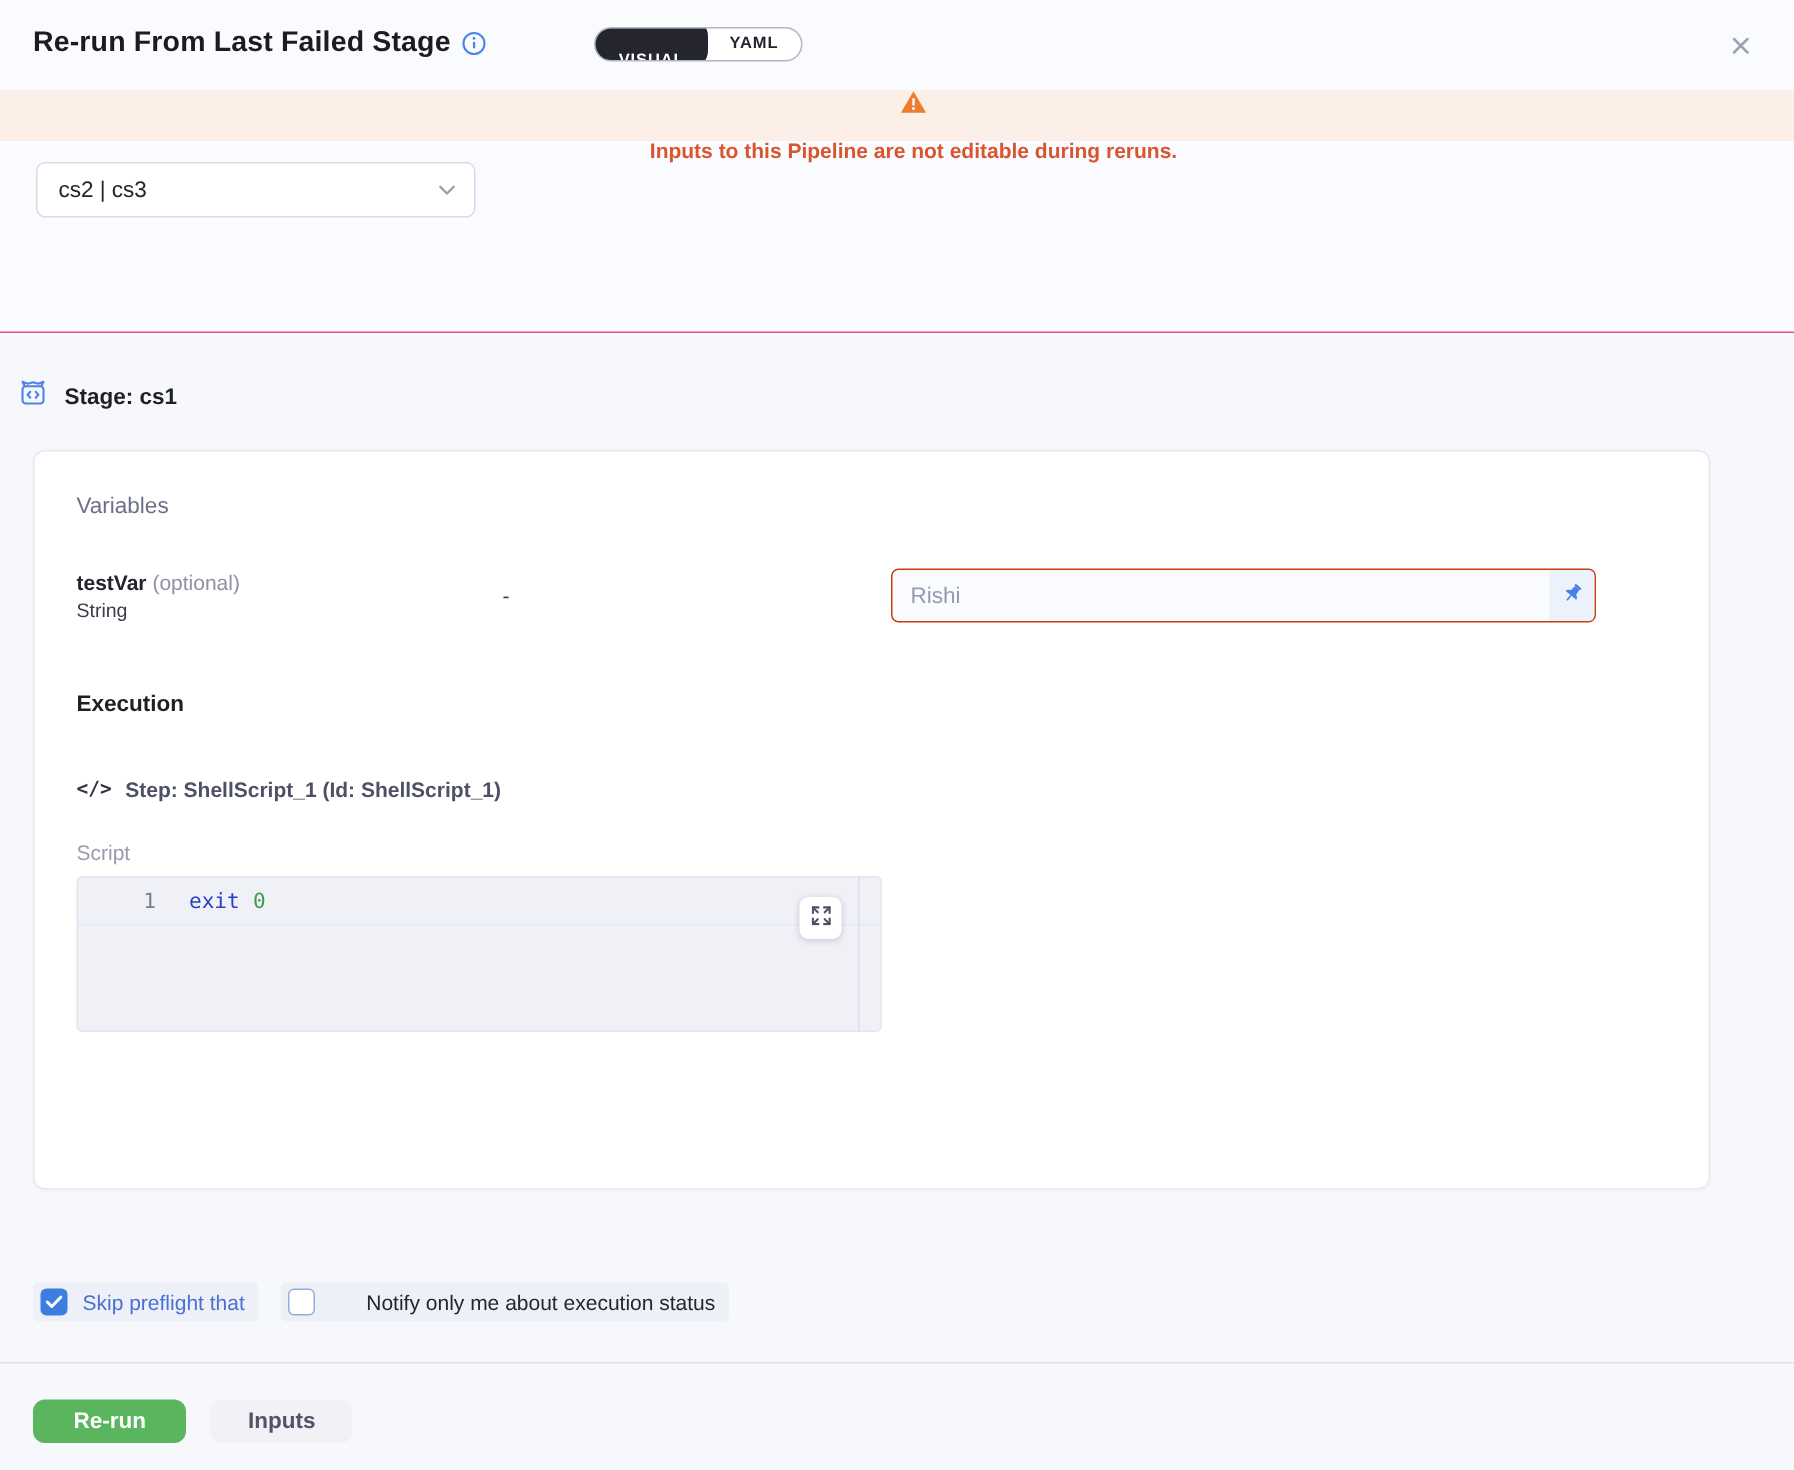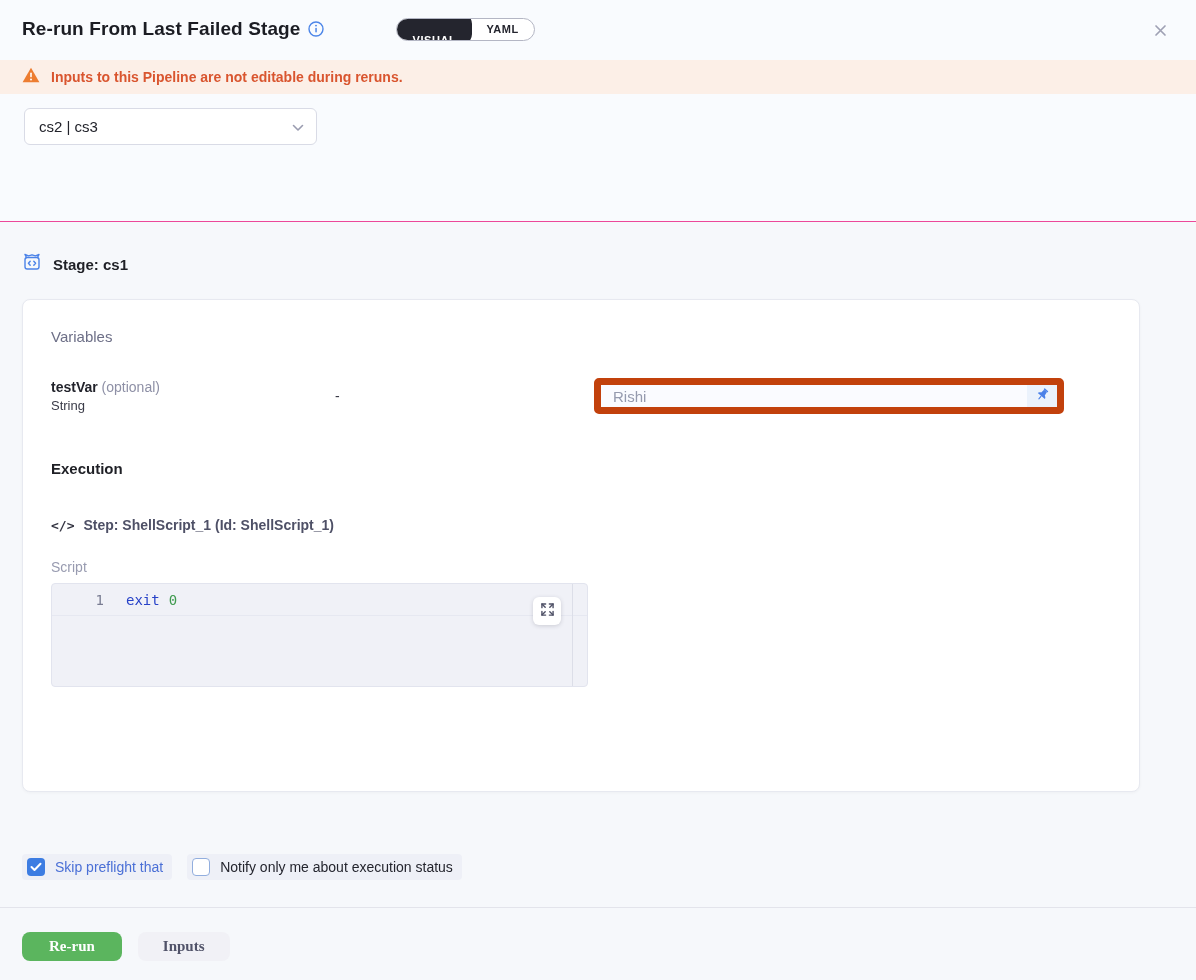--- a/index.html
+++ b/index.html
@@ -11,48 +11,48 @@
   .modal-header { display:flex; align-items:center; padding:13px 24px 0 22px; }
   .page-title { font-size:19px; font-weight:bold; color:#1b1c23; letter-spacing:.1px; }
   .info-icon { margin-left:8px; display:inline-flex; }
   .toggle { margin-left:72px; display:inline-flex; align-items:center; background:#fff;
     border:1px solid #b4b6c4; border-radius:12px; height:23px; overflow:hidden; cursor:pointer; }
   .toggle-seg { font-size:11px; font-weight:bold; letter-spacing:.6px; line-height:21px; padding:0 15px; }
   .toggle-seg.active { background:#24252e; color:#fff; border-radius:11px; height:23px; line-height:23px; margin:-1px; padding:16px 16px; }
   .toggle-seg.inactive { color:#24252e; }
   .close-btn { margin-left:auto; background:none; border:none; cursor:pointer; padding:4px; margin-top:6px; }
 
-  .warn-banner { margin-top:15px; height:34px; background:#fcefe7; display:flex; align-items:center; padding-left:22px; gap:11px; }
+  .warn-banner { margin-top:15px; height:34px; background:#fcefe7; display:flex; align-items:center; padding-left:22px; gap:11px;flex-direction:column; }
   .warn-text { color:#d9552f; font-size:14px; font-weight:bold; }
 
   .stage-select-label { margin:33px 0 0 24px; font-size:14px; font-weight:500; color:#1d1e25; }
   .stage-dropdown { margin:14px 0 0 24px; width:293px; height:37px; background:#fff;
     border:1px solid #d9dbe6; border-radius:6px; display:flex; align-items:center;
     padding:0 12px 0 14px; cursor:pointer; }
   .stage-dropdown-value { font-size:15px; color:#22232b; flex:1; }
 
   
   .main-section { background:#f6f8fb; height:758px; }
-  .stage-title-row { padding:30px 0 0 22px; display:flex; align-items:center; gap:11px;text-align:center; }
+  .stage-title-row { padding:30px 0 0 12px; display:flex; align-items:center; gap:11px;text-align:center; }
   .stage-title { font-size:15px; font-weight:bold; color:#1f2026; }
 
   .card { margin:23px 56px 0 22px; background:#fff; border:1px solid #e7e9f0; border-radius:8px;
     box-shadow:0 1px 3px rgba(40,41,61,.04); height:493px; padding:28px; }
   .vars-heading { font-size:15px; font-weight:500; color:#6d6f87; }
 
   .vars-grid { display:grid; grid-template-columns:268px 275px 1fr; margin-top:57px; }
   .col-head { font-size:12px; font-weight:bold; color:#7d8096; letter-spacing:.4px; }
   .vars-row { display:grid; grid-template-columns:268px 275px 1fr; margin-top:33px; align-items:center; }
   .var-name-line { font-size:14px; }
   .var-name { font-weight:bold; color:#22232b; }
   .var-optional { color:#8e90a6; }
   .var-type { font-size:13px; color:#3a3b48; margin-top:3px; }
   .var-desc { font-size:14px; color:#3a3b48; padding-left:16px; }
   .value-input-wrap { width:470px; height:36px; display:flex; align-items:stretch;
-    border:7px solid #c2410c; border-radius:5px; background:#fafbff; overflow:hidden; }
+    border:1px solid #c2410c; border-radius:5px; background:#fafbff; overflow:hidden; }
   .value-input { flex:1; border:none; outline:none; background:transparent; padding:0 12px;
     font-size:15px; font-family:inherit; color:#3a3b48; }
   .value-input::placeholder { color:#959aae; opacity:1; }
   .pin-btn { width:30px; background:#ebf2fc; border:none; display:flex; align-items:center;
     justify-content:center; cursor:pointer; }
 
   .exec-heading { margin-top:46px; font-size:15px; font-weight:bold; color:#1f2026; }
   .step-row { margin-top:40px; display:flex; align-items:center; gap:9px; }
   .step-code-icon { font-family:"DejaVu Sans Mono",monospace; font-size:13px; font-weight:bold; color:#333442; }
   .step-title { font-size:14px; font-weight:bold; color:#4e5066; }
@@ -71,25 +71,25 @@
     display:flex; align-items:center; justify-content:center; }
 
   
   .checkbox-row { margin:62px 0 0 22px; display:flex; align-items:center; gap:15px; }
   .cb-pill { display:inline-flex; align-items:center; gap:10px; background:#eef0f7;
     border-radius:4px; padding:4px 9px 4px 5px; cursor:pointer; }
   .cb-box { width:18px; height:18px; border-radius:4px; display:inline-flex; align-items:center; justify-content:center; }
   .cb-box.checked { background:#3d7de2; }
   .cb-box.unchecked { background:#fff; border:1.5px solid #92aede; }
   .cb-label-blue { font-size:14px; color:#4a6fd6; }
-  .cb-label-dark { font-size:14px; color:#24252e; }
+  .cb-label-dark { font-size:14px; color:#24252e;margin-left:24px; }
 
   .footer-divider { margin-top:27px; border-top:1px solid #e3e4eb; }
   .button-row { margin:24px 0 0 22px; display:flex; align-items:center; gap:16px; }
-  .btn { height:29px; border:none; border-radius:8px; font-family:Liberation Serif, serif; font-size:15px;
+  .btn { height:29px; border:none; border-radius:8px; font-family:Liberation Sans, sans-serif; font-size:15px;
     font-weight:bold; cursor:pointer; }
   .btn-rerun { background:#5bb55e; color:#fff; padding:0 27px; }
   .btn-cancel { background:#f1f1f6; color:#515369; padding:0 25px; }
 </style>
 </head>
 <body>
 
 <div class="top-section">
   <div class="modal-header">
     <span class="page-title">Re-run From Last Failed Stage</span>

